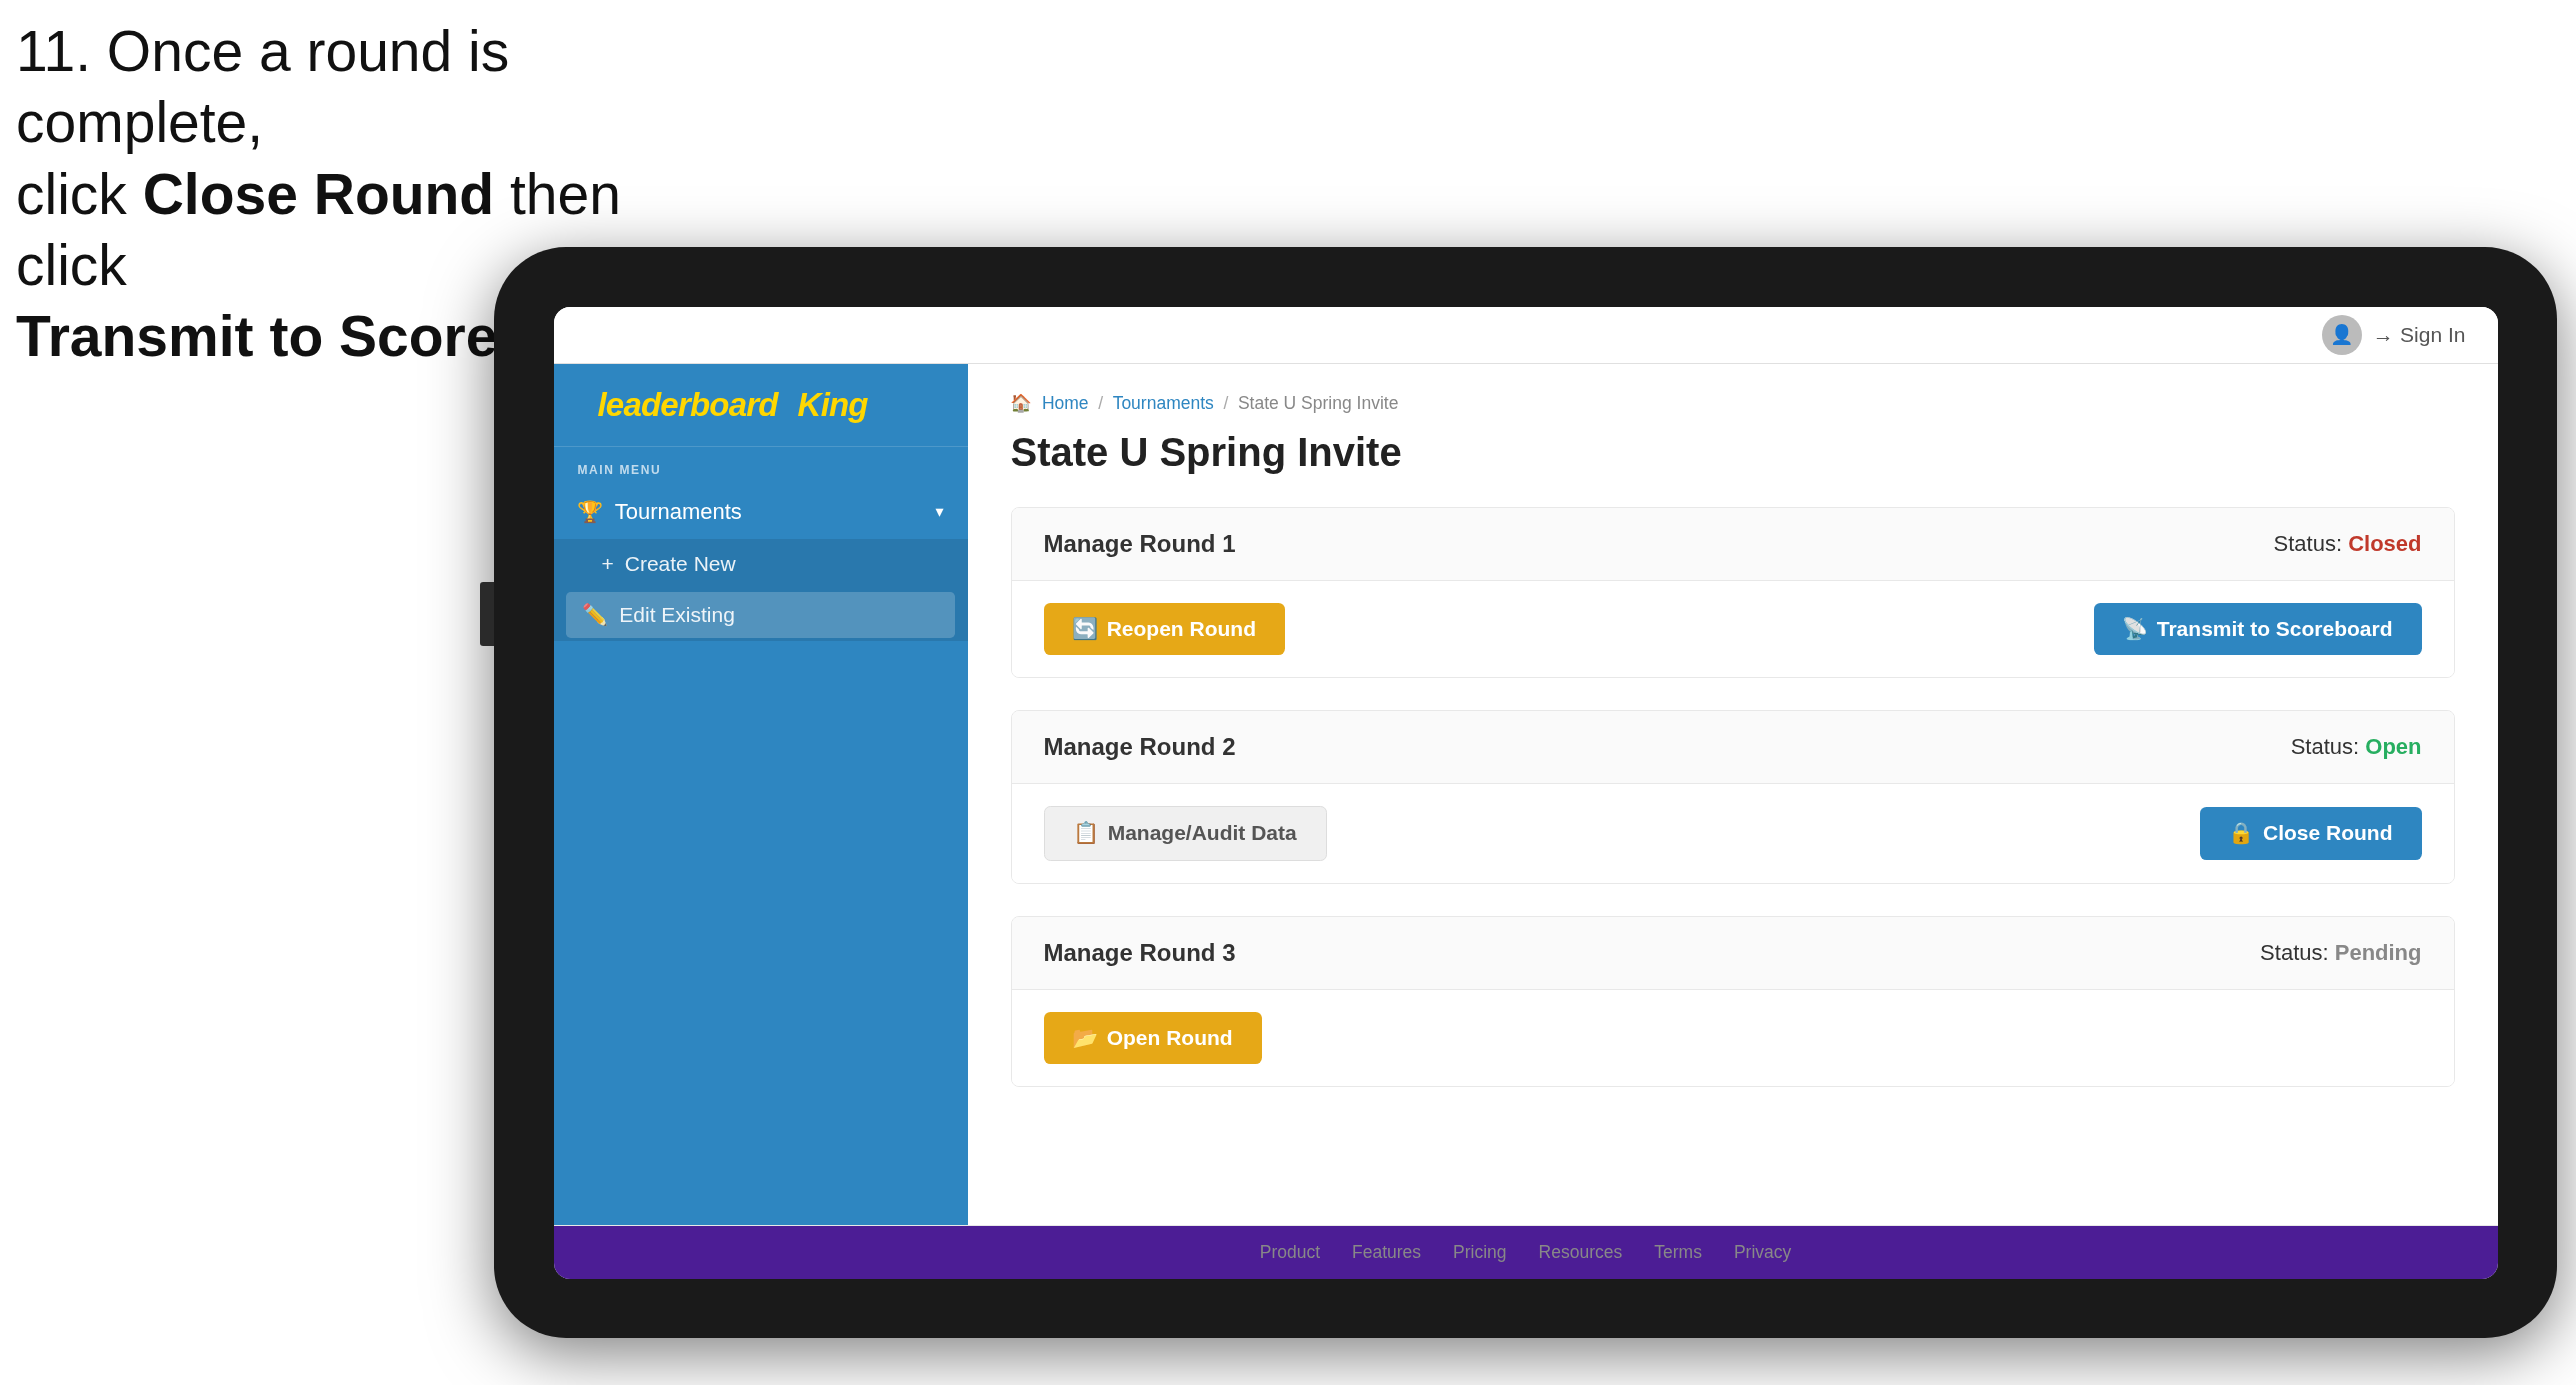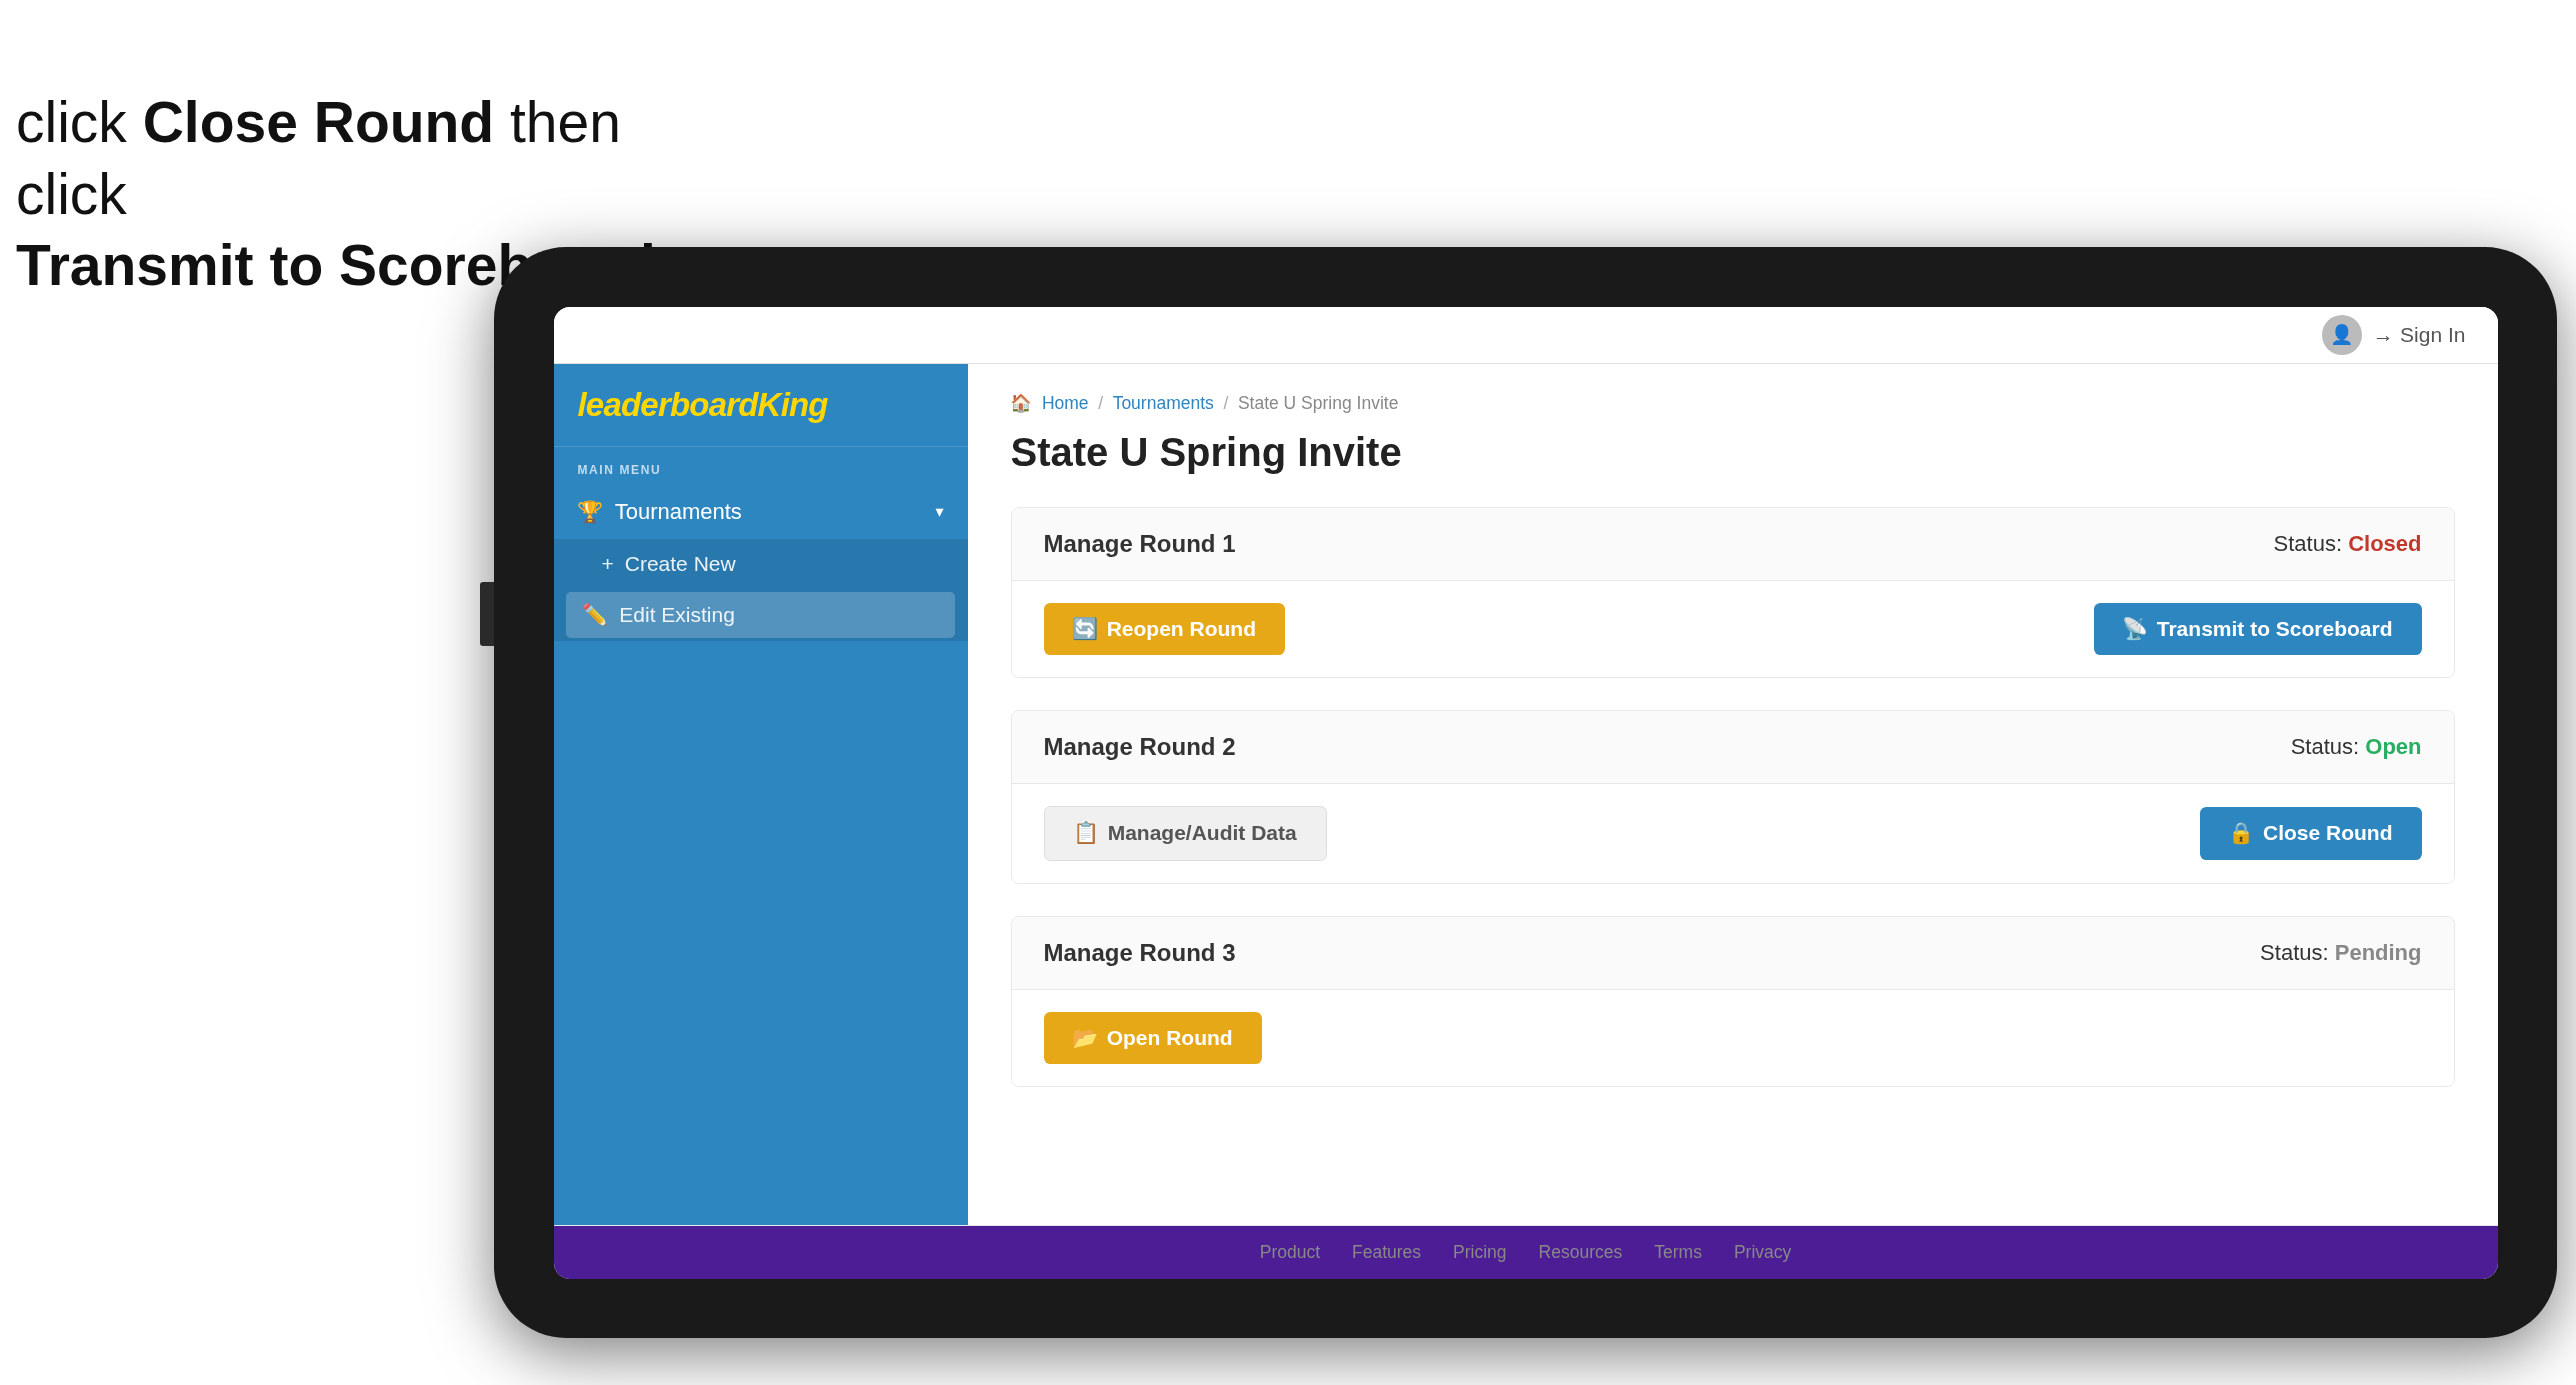--- a/index.html
+++ b/index.html
@@ -126,20 +126,21 @@
 
     .logo-text {
       font-size: 33px;
       font-weight: 700;
       color: #fff;
       letter-spacing: -0.8px;
     }
     .logo-text span {
       color: #ffd700;
       font-style: italic;
+      margin-left: 20px;
     }
 
     .main-menu-label {
       padding: 16px 24px 8px;
       font-size: 12px;
       color: rgba(255,255,255,0.7);
       text-transform: uppercase;
       letter-spacing: 1.6px;
       font-weight: 600;
     }
@@ -323,21 +324,21 @@
       width: 14.3px;
       height: 64px;
       background: #2a2a2a;
       border-radius: 3.2px 0 0 3.2px;
     }
   </style>
 </head>
 <body>
 
 <div class="instruction-text">
-  <br>
+  <span>11. Once a round is complete,</span><br>
   <span>click </span><strong>Close Round</strong><span> then click</span><br>
   <strong>Transmit to Scoreboard.</strong>
 </div>
 
 <svg class="arrow-overlay" xmlns="http://www.w3.org/2000/svg" viewBox="0 0 3234 1740" width="2576" height="1386">
   <defs>
     <marker id="arrowhead" markerWidth="10" markerHeight="7" refX="10" refY="3.5" orient="auto">
       <polygon points="0 0, 10 3.5, 0 7" fill="#e8003c"></polygon>
     </marker>
   </defs>

